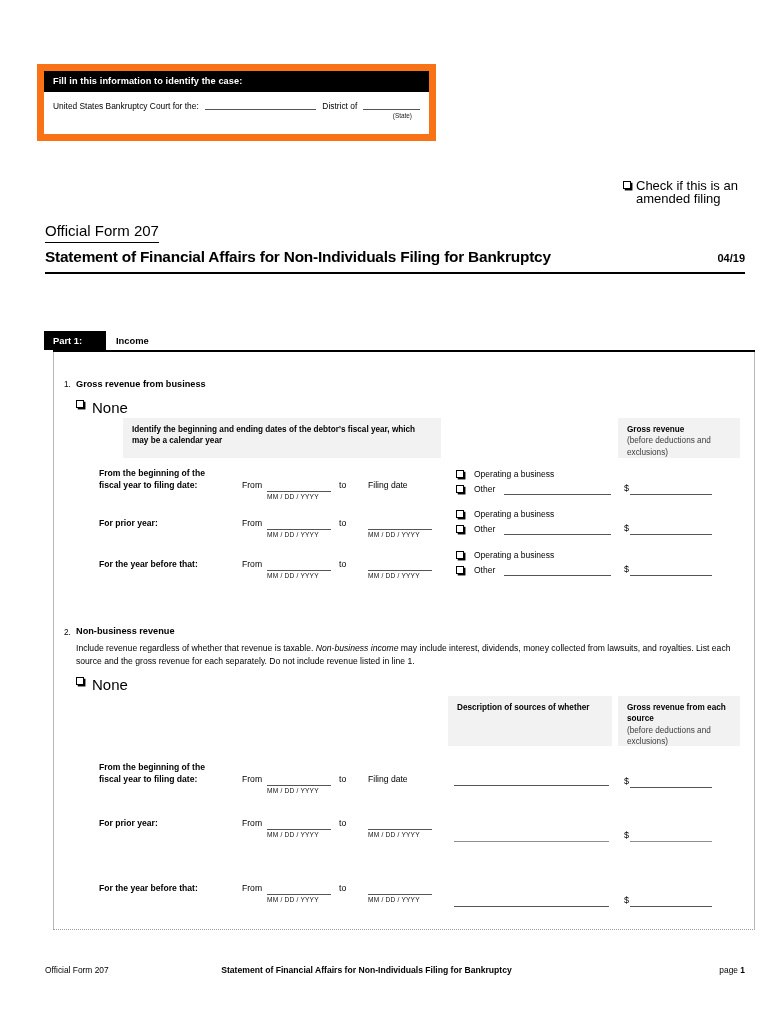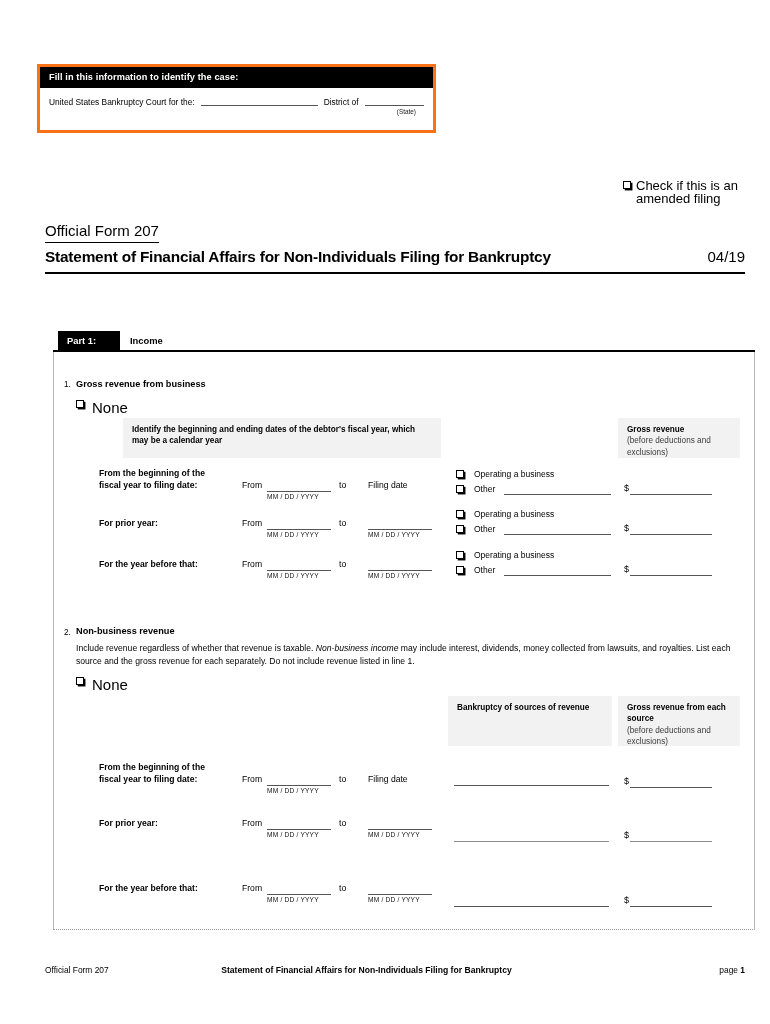--- a/index.html
+++ b/index.html
@@ -18,21 +18,21 @@
   }
 
   .page { position: absolute; left: 0; top: 0; width: 770px; height: 1024px; }
 
   
   .case-box {
     position: absolute;
     left: 37px;
     top: 64px;
     width: 399px;
-    border: 3px solid #f97316;
+    border: 7px solid #f97316;
     background: #fff;
   }
   .case-box-header {
     background: #000;
     color: #fff;
     font-size: 9.2px;
     font-weight: bold;
     padding: 5px 8px 6px 9px;
     letter-spacing: .1px;
   }
@@ -97,42 +97,42 @@
     position: absolute;
     left: 45px;
     top: 248px;
     width: 700px;
     display: flex;
     align-items: baseline;
     justify-content: space-between;
     padding-bottom: 4px;
   }
   .title-main { font-size: 15.4px; font-weight: bold; letter-spacing: -0.2px; }
-  .title-rev  { font-size: 15px; font-weight: normal; }
+  .title-rev  { font-size: 11px; font-weight: bold; }
   .title-underline {
     position: absolute;
     left: 45px;
     top: 272px;
     width: 700px;
     border-bottom: 2px solid #000;
   }
   .intro {
     position: absolute;
     left: 45px;
     top: 280px;
     width: 700px;
     font-size: 8.6px;
     font-weight: bold;
     line-height: 12.5px;
   }
 
   
   .part-bar {
     position: absolute;
-    left: 58px;
+    left: 44px;
     top: 331px;
     width: 702px;
     height: 19px;
   }
   .part-tag {
     position: absolute;
     left: 0; top: 0;
     width: 62px; height: 19px;
     background: #000;
     color: #fff;
@@ -379,21 +379,21 @@
     <div class="q-desc" style="left:22px; top:290px;">
       <span>Include revenue regardless of whether that revenue is taxable. </span><i>Non-business income</i><span> may include interest, dividends, money collected</span>
       <span>from lawsuits, and royalties. List each source and the gross revenue for each separately. Do not include revenue listed in line 1.</span>
     </div>
 
     <div class="none-row" style="left:22px; top:324px;">
       <span class="cb"></span><span class="lbl">None</span>
     </div>
 
     <div class="thead-cell" style="left:394px; top:344px; width:164px; height:50px;">
-      <b>Bankruptcy of sources of revenue</b>
+      <b>Description of sources of whether</b>
     </div>
     <div class="thead-cell" style="left:564px; top:344px; width:122px; height:50px;">
       <b>Gross revenue from each source</b><br>
       <span class="sub">(before deductions and exclusions)</span>
     </div>
 
     <div class="rowlabel" style="left:45px; top:410px; width:130px;">
       <span>From the beginning of the</span><br>
       <span>fiscal year to filing date:</span>
     </div>

